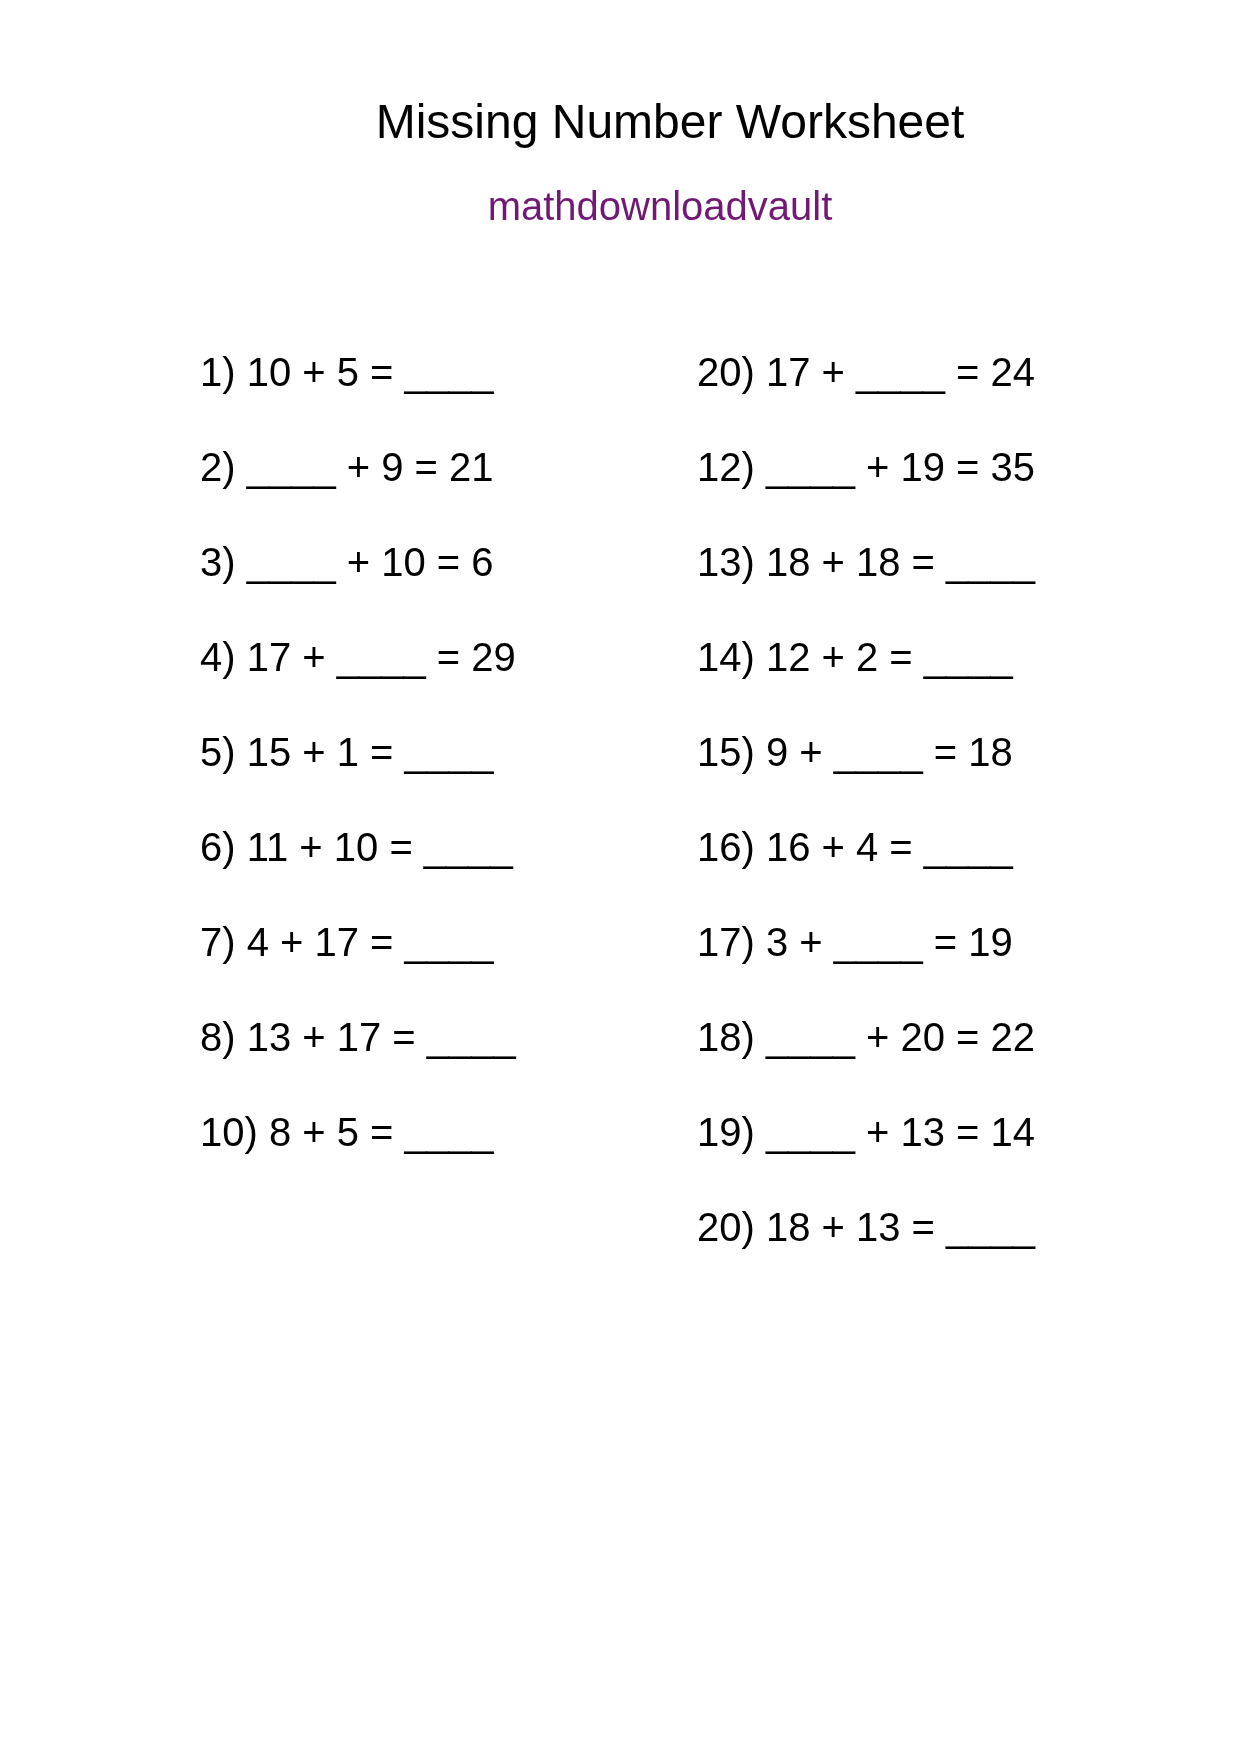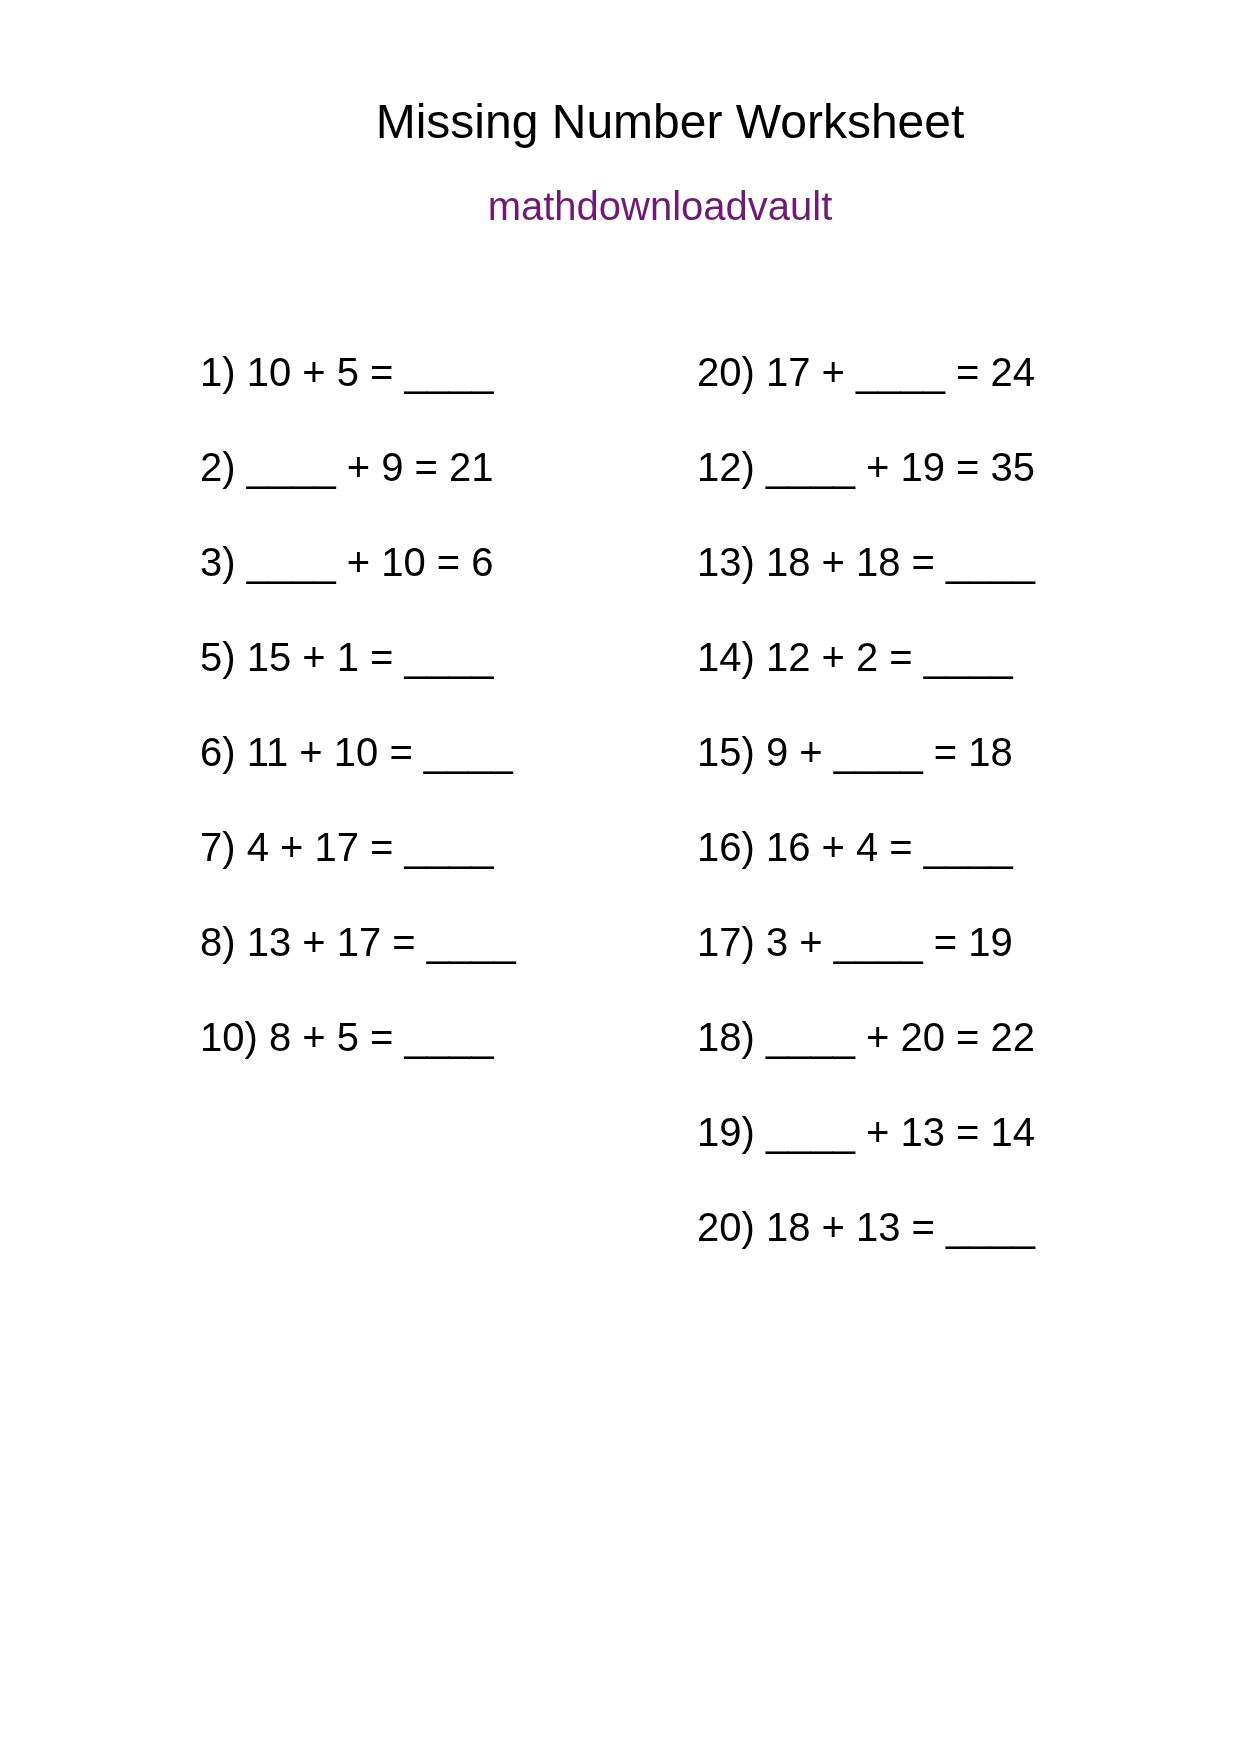--- a/index.html
+++ b/index.html
@@ -56,20 +56,21 @@
 </head>
 <body>
 
 <div class="title">Missing Number Worksheet</div>
 <div class="subtitle">mathdownloadvault</div>
 
 <div class="column col-left">
   <div class="problem">1) 10 + 5 = ____</div>
   <div class="problem">2) ____ + 9 = 21</div>
   <div class="problem">3) ____ + 10 = 6</div>
+  <div class="problem">4) 17 + ____ = 29</div>
   <div class="problem">5) 15 + 1 = ____</div>
   <div class="problem">6) 11 + 10 = ____</div>
   <div class="problem">7) 4 + 17 = ____</div>
   <div class="problem">8) 13 + 17 = ____</div>
   <div class="problem">10) 8 + 5 = ____</div>
 </div>
 
 <div class="column col-right">
   <div class="problem">20) 17 + ____ = 24</div>
   <div class="problem">12) ____ + 19 = 35</div>

